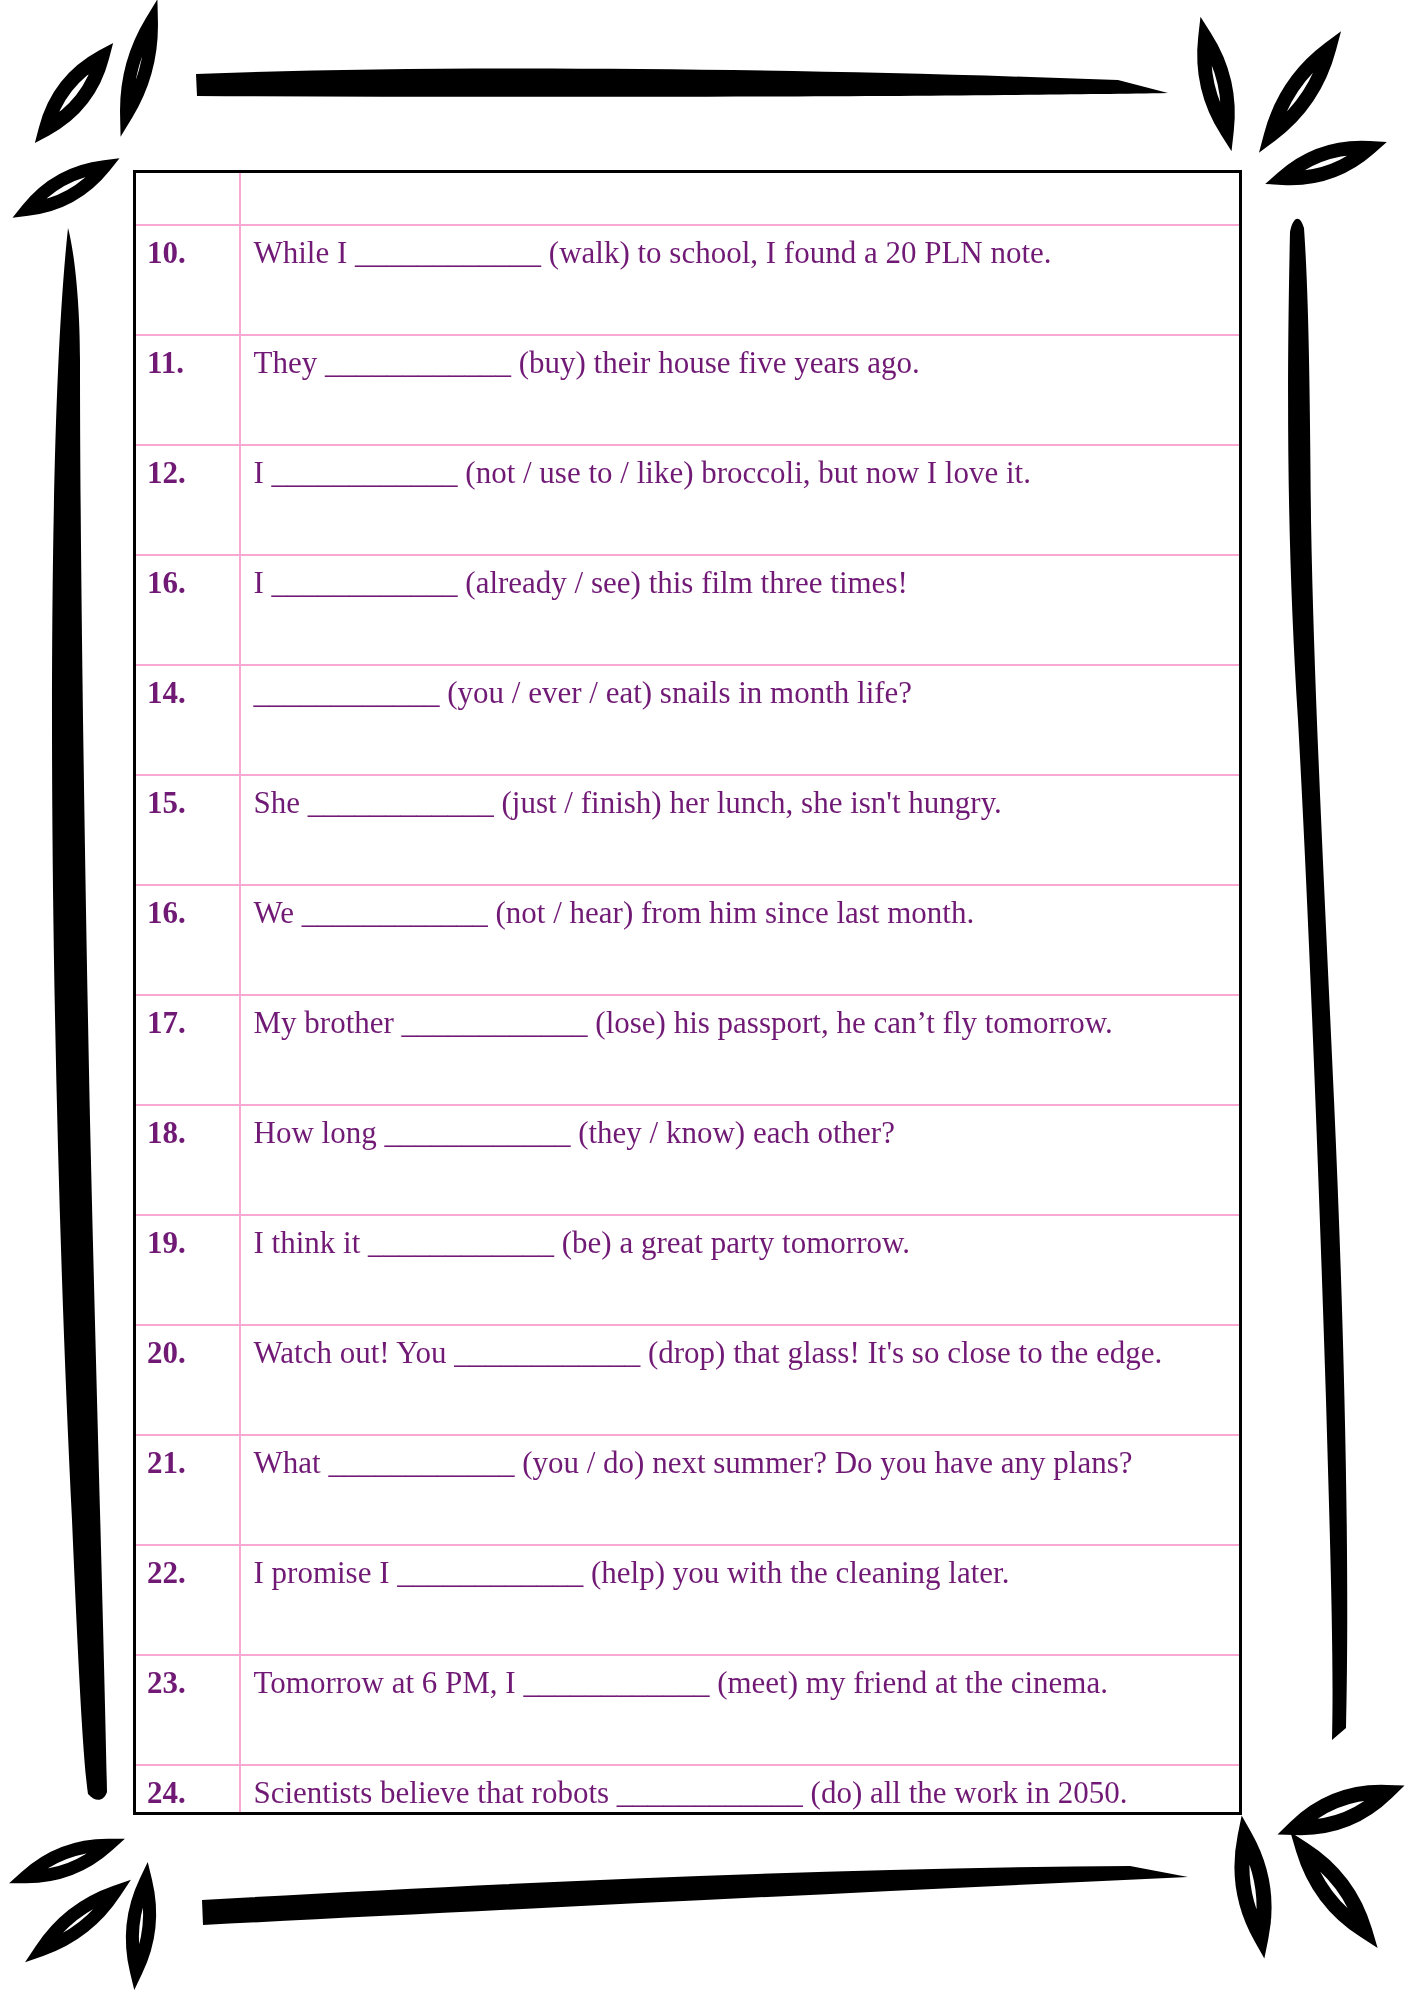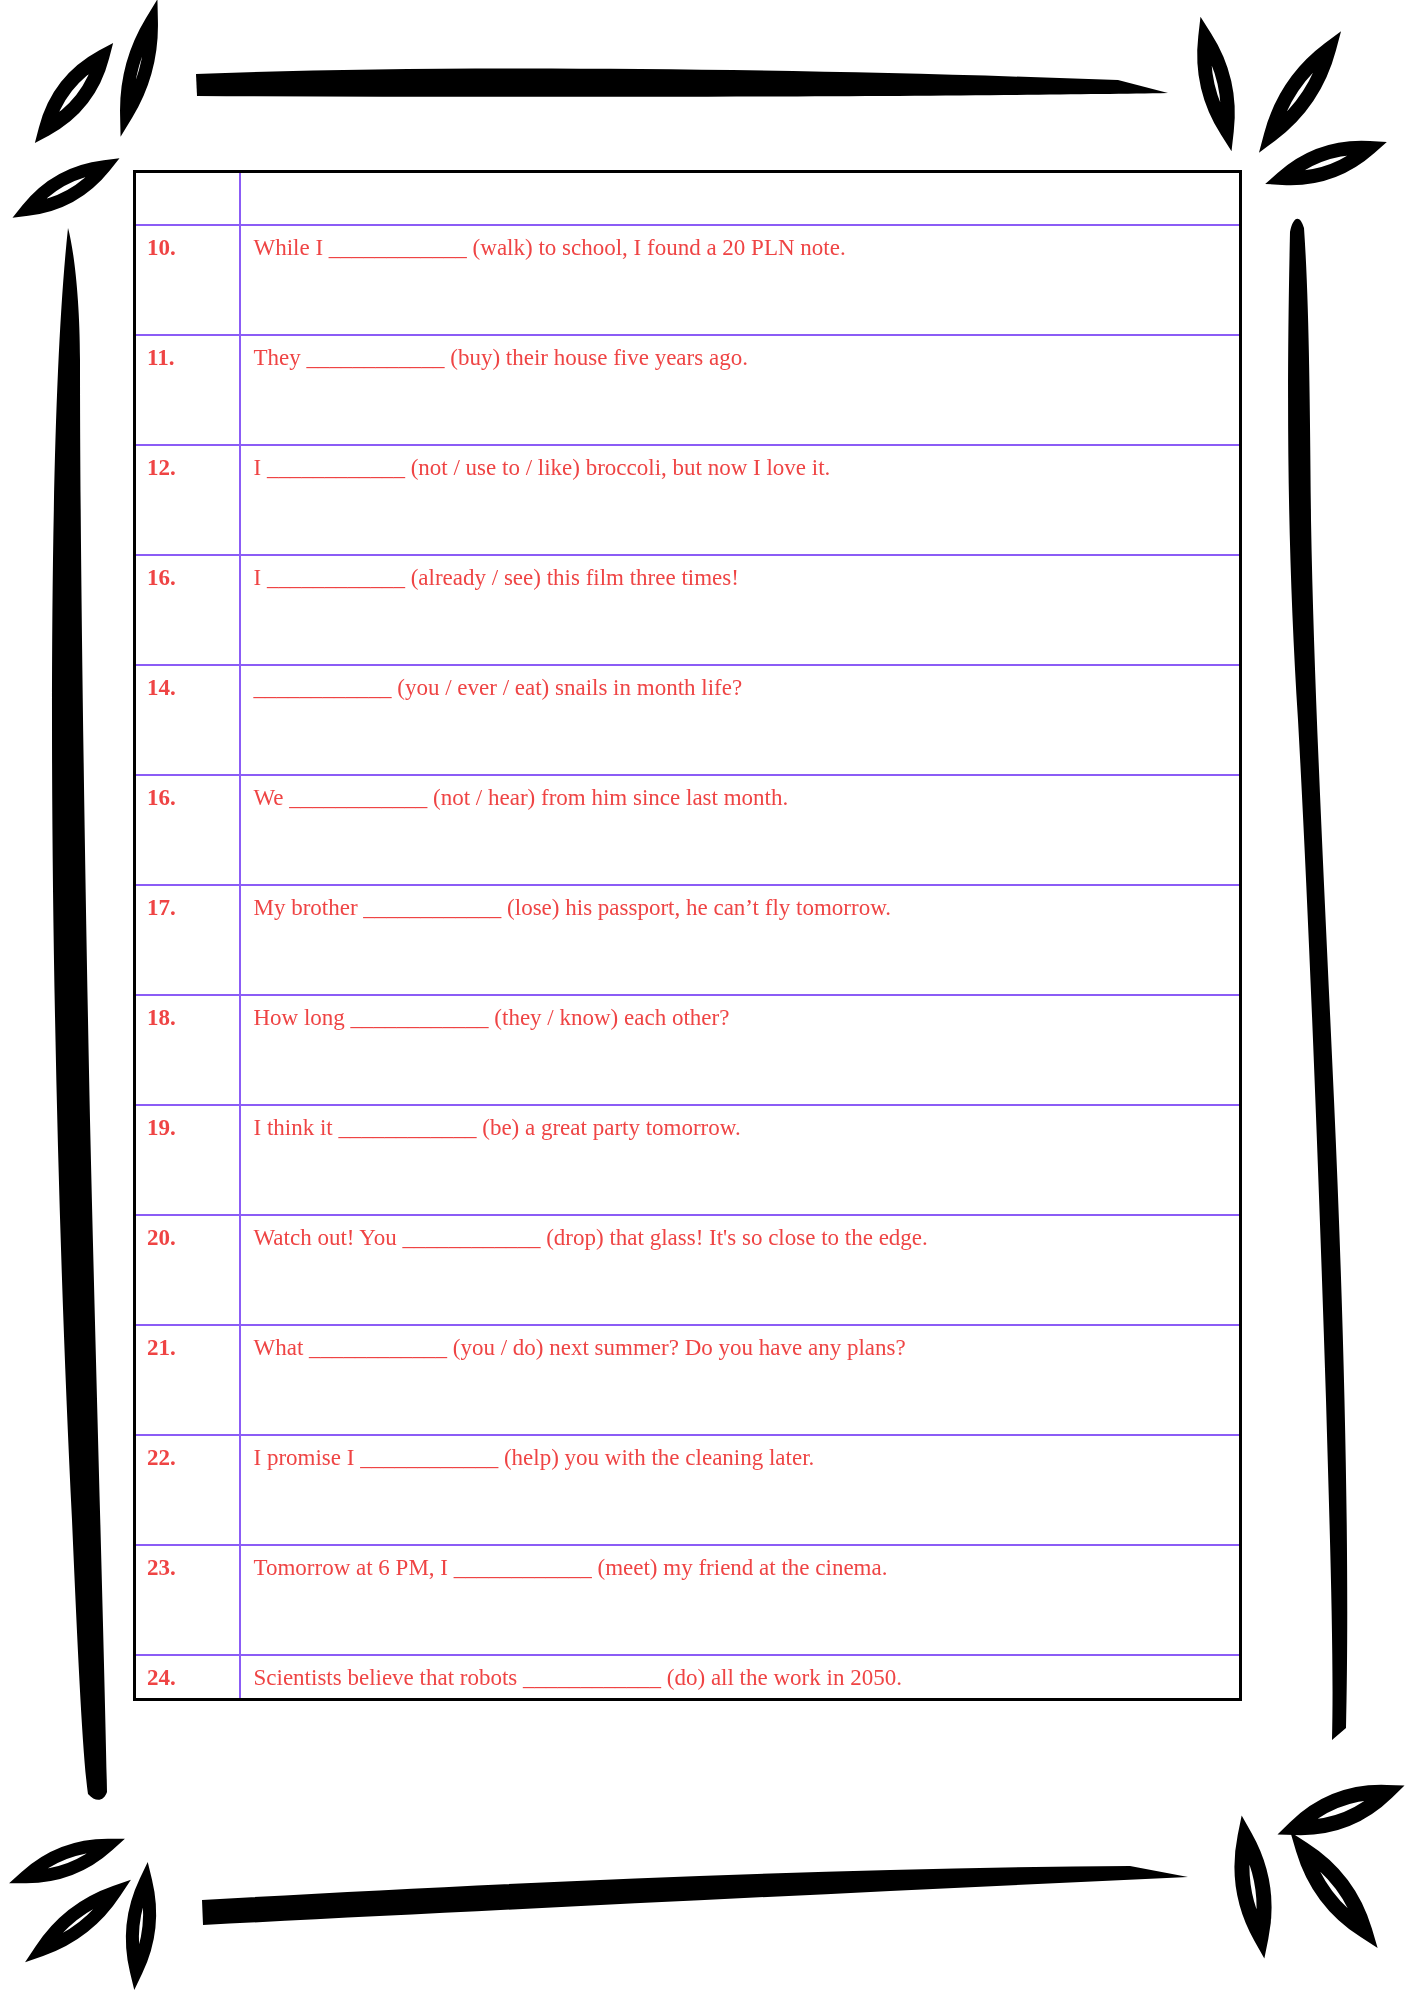--- a/index.html
+++ b/index.html
@@ -14,25 +14,25 @@
   svg.ornaments{position:absolute;left:0;top:0;display:block;}
   table.ws{
     position:absolute;
     left:133px;top:170px;
     width:1109px;
     border-collapse:collapse;
     table-layout:fixed;
     border:3px solid #000;
   }
   table.ws td{
-    border:2px solid #8b5cf6;
+    border:2px solid #f9a8d4;
     vertical-align:top;
-    font-size:23px;
+    font-size:31px;
     line-height:1.28;
-    color:#ef4444;
+    color:#701a75;
     overflow:hidden;
   }
   tr.hdr{height:53px;}
   tr.row{height:110px;}
   tr.row-last{height:45px;padding-left:44px;}
   td.num{
     font-weight:bold;
     padding:7px 4px 0 11px;
   }
   td.sentence{
@@ -106,20 +106,24 @@
       </tr>
       <tr class="row">
         <td class="num">16.</td>
         <td class="sentence">I ____________ (already / see) this film three times!</td>
       </tr>
       <tr class="row">
         <td class="num">14.</td>
         <td class="sentence">____________ (you / ever / eat) snails in month life?</td>
       </tr>
       <tr class="row">
+        <td class="num">15.</td>
+        <td class="sentence">She ____________ (just / finish) her lunch, she isn't hungry.</td>
+      </tr>
+      <tr class="row">
         <td class="num">16.</td>
         <td class="sentence">We ____________ (not / hear) from him since last month.</td>
       </tr>
       <tr class="row">
         <td class="num">17.</td>
         <td class="sentence">My brother ____________ (lose) his passport, he can’t fly tomorrow.</td>
       </tr>
       <tr class="row">
         <td class="num">18.</td>
         <td class="sentence">How long ____________ (they / know) each other?</td>

